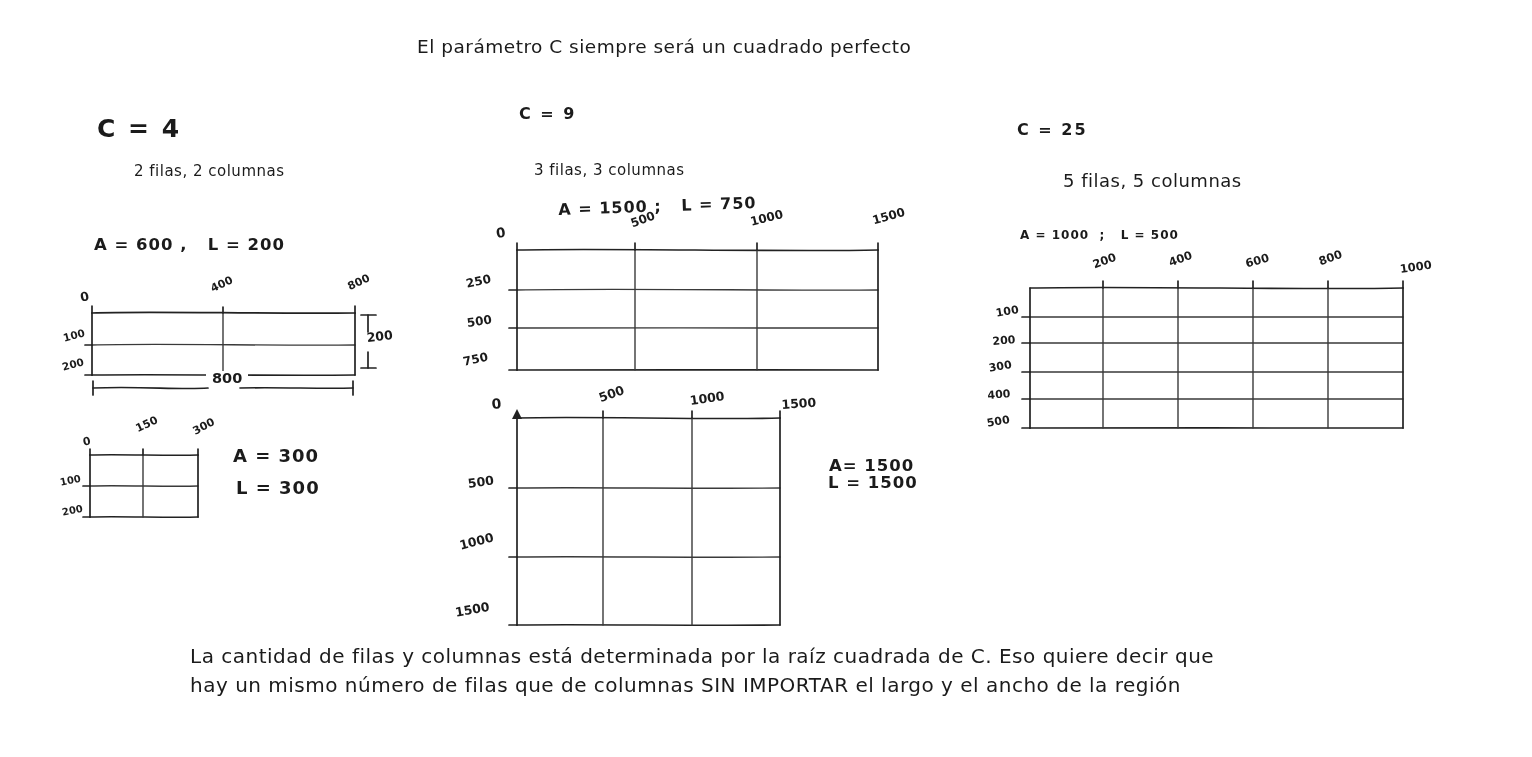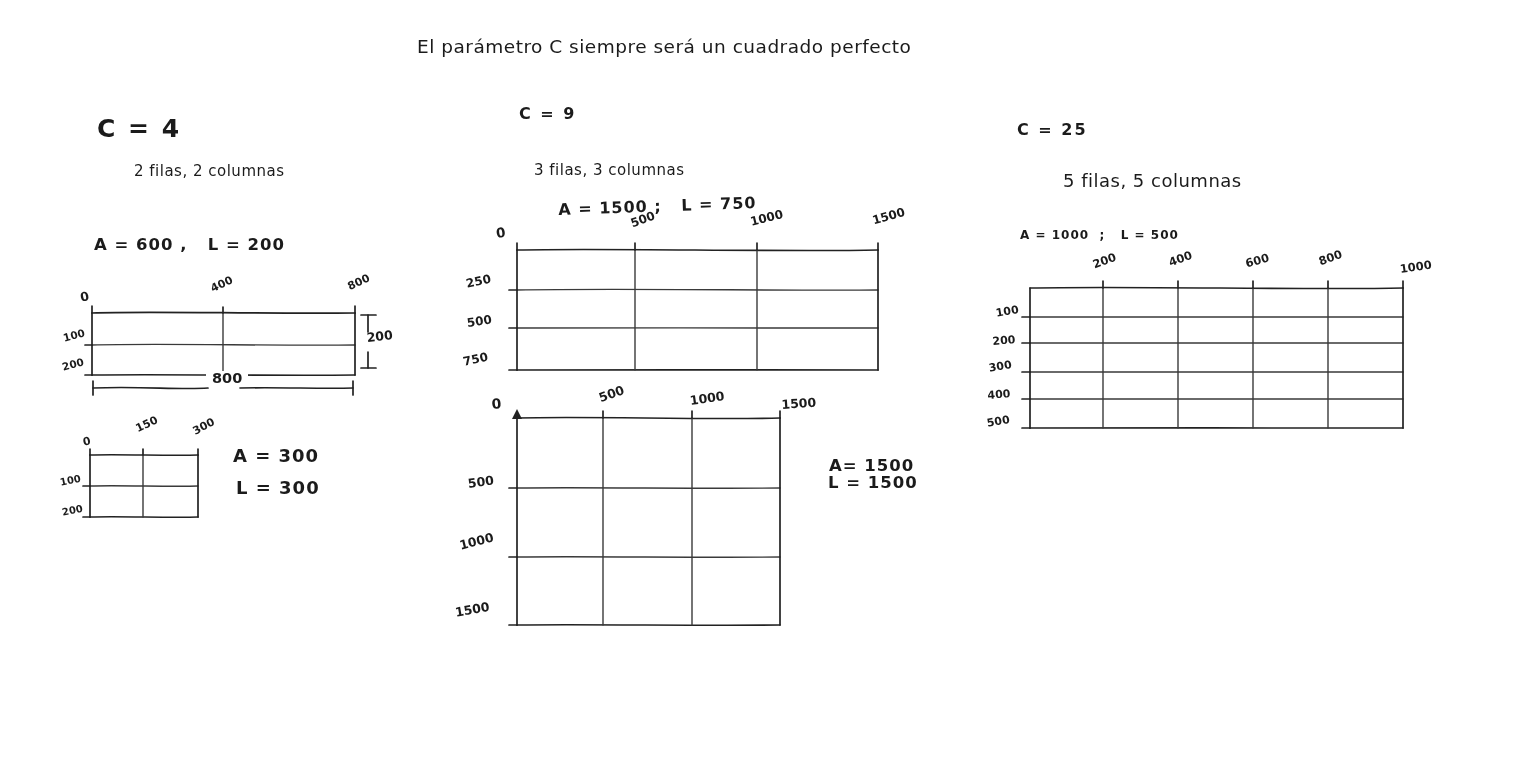--- a/index.html
+++ b/index.html
@@ -183,14 +183,16 @@
   <span class="lbl tick" style="left:1167px;top:257px;font-size:11.5px;transform:rotate(-20deg);">400</span>
   <span class="lbl tick" style="left:1244px;top:258px;font-size:11.5px;transform:rotate(-16deg);">600</span>
   <span class="lbl tick" style="left:1317px;top:256px;font-size:11.5px;transform:rotate(-20deg);">800</span>
   <span class="lbl tick" style="left:1399px;top:263px;font-size:11.5px;transform:rotate(-8deg);">1000</span>
   <span class="lbl tick" style="left:995px;top:308px;font-size:11px;transform:rotate(-10deg);">100</span>
   <span class="lbl tick" style="left:992px;top:336px;font-size:11px;transform:rotate(-5deg);">200</span>
   <span class="lbl tick" style="left:988px;top:363px;font-size:11px;transform:rotate(-10deg);">300</span>
   <span class="lbl tick" style="left:987px;top:390px;font-size:11px;transform:rotate(-5deg);">400</span>
   <span class="lbl tick" style="left:986px;top:418px;font-size:11px;transform:rotate(-10deg);">500</span>
 
+  <span class="lbl hw" style="left:190px;top:645px;font-size:20px;">La cantidad de filas y columnas está determinada por la raíz cuadrada de C. Eso quiere decir que</span>
+  <span class="lbl hw" style="left:190px;top:674px;font-size:20px;">hay un mismo número de filas que de columnas SIN IMPORTAR el largo y el ancho de la región</span>
 
 </div>
 
 </body></html>

